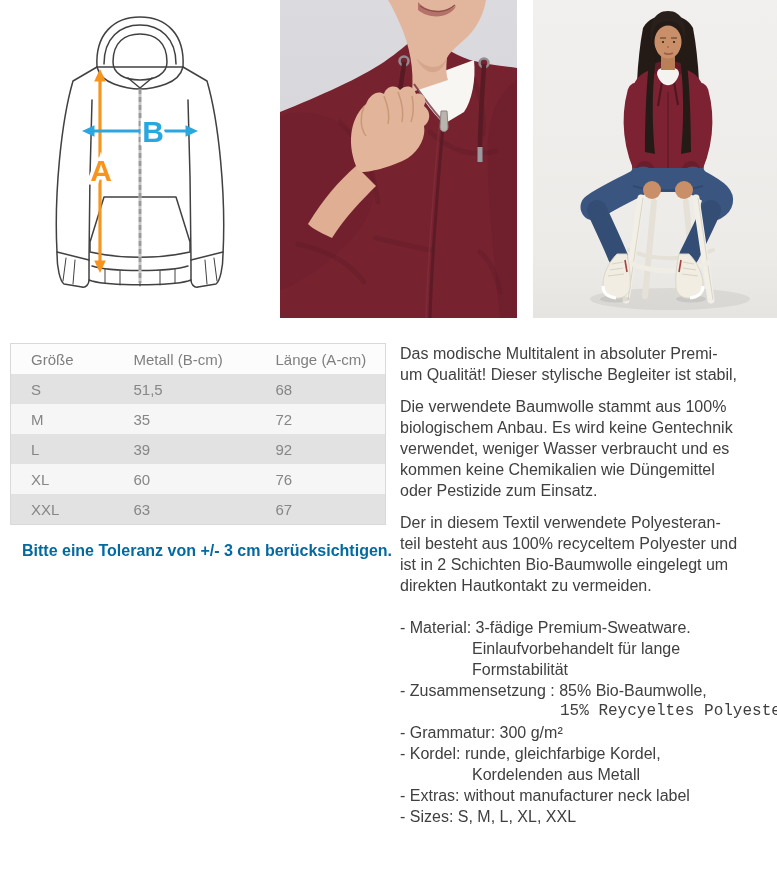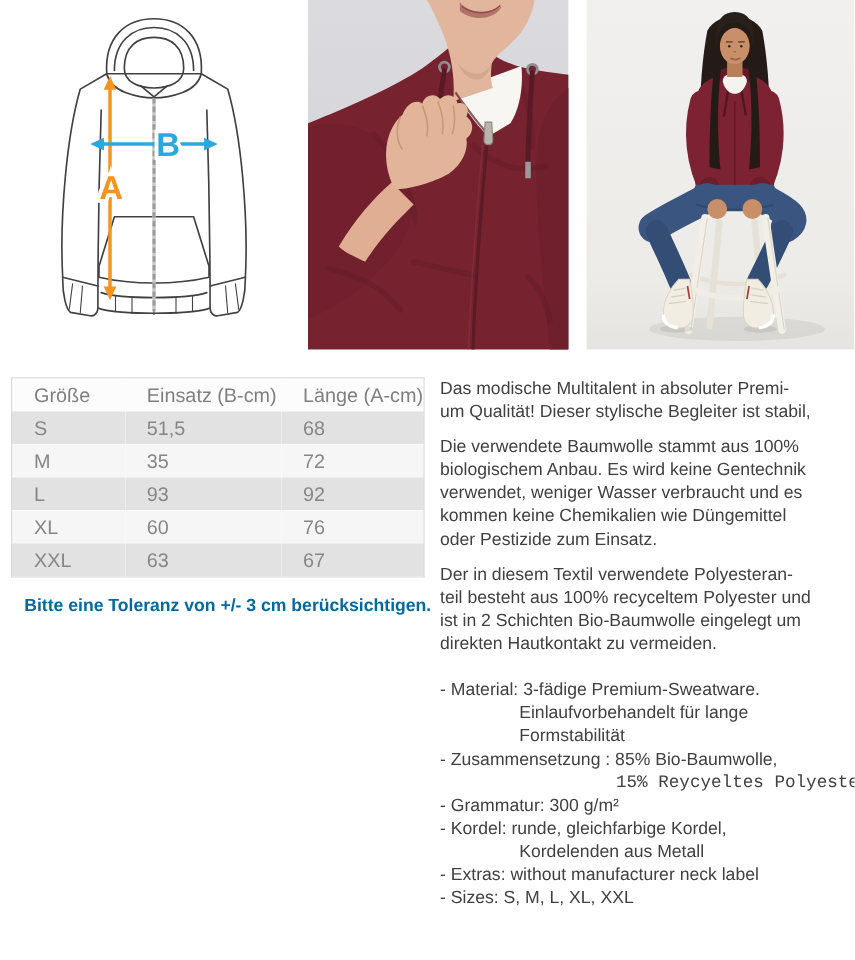--- a/index.html
+++ b/index.html
@@ -18,21 +18,21 @@
   .photo svg{display:block;}
 
   
   .bottom{display:flex;padding-top:25px;}
   .left-col{width:400px;flex:0 0 400px;}
   .right-col{flex:1;padding-right:6px;font-size:16px;line-height:21px;color:#404040;}
 
   table.size{
     width:375px;margin-left:10px;border-collapse:collapse;
     border:1px solid #d9d9d9;table-layout:fixed;
-    font-size:18px;color:#868686;
+    font-size:15px;color:#868686;
   }
   table.size col.c1{width:103px;} table.size col.c2{width:142px;} table.size col.c3{width:130px;}
   table.size th,table.size td{
     height:30px;padding:0 0 0 20px;text-align:left;vertical-align:middle;
     font-weight:normal;white-space:nowrap;overflow:hidden;
   }
   table.size thead tr{background:#fcfcfc;color:#7f7f7f;}
   table.size tbody tr:nth-child(odd){background:#e2e2e2;}
   table.size tbody tr:nth-child(even){background:#f6f6f6;}
 
@@ -253,38 +253,38 @@
     <div class="left-col">
       <table class="size">
         <colgroup>
             <col class="c1">
             <col class="c2">
             <col class="c3">
           </colgroup>
         <thead>
             <tr id="size-head">
               <th>Größe</th>
-              <th>Einsatz (B-cm)</th>
+              <th>Metall (B-cm)</th>
               <th>Länge (A-cm)</th>
             </tr>
           </thead>
         <tbody id="size-body">
             <tr>
               <td>S</td>
               <td>51,5</td>
               <td>68</td>
             </tr>
             <tr>
               <td>M</td>
               <td>35</td>
               <td>72</td>
             </tr>
             <tr>
               <td>L</td>
-              <td>93</td>
+              <td>39</td>
               <td>92</td>
             </tr>
             <tr>
               <td>XL</td>
               <td>60</td>
               <td>76</td>
             </tr>
             <tr>
               <td>XXL</td>
               <td>63</td>

